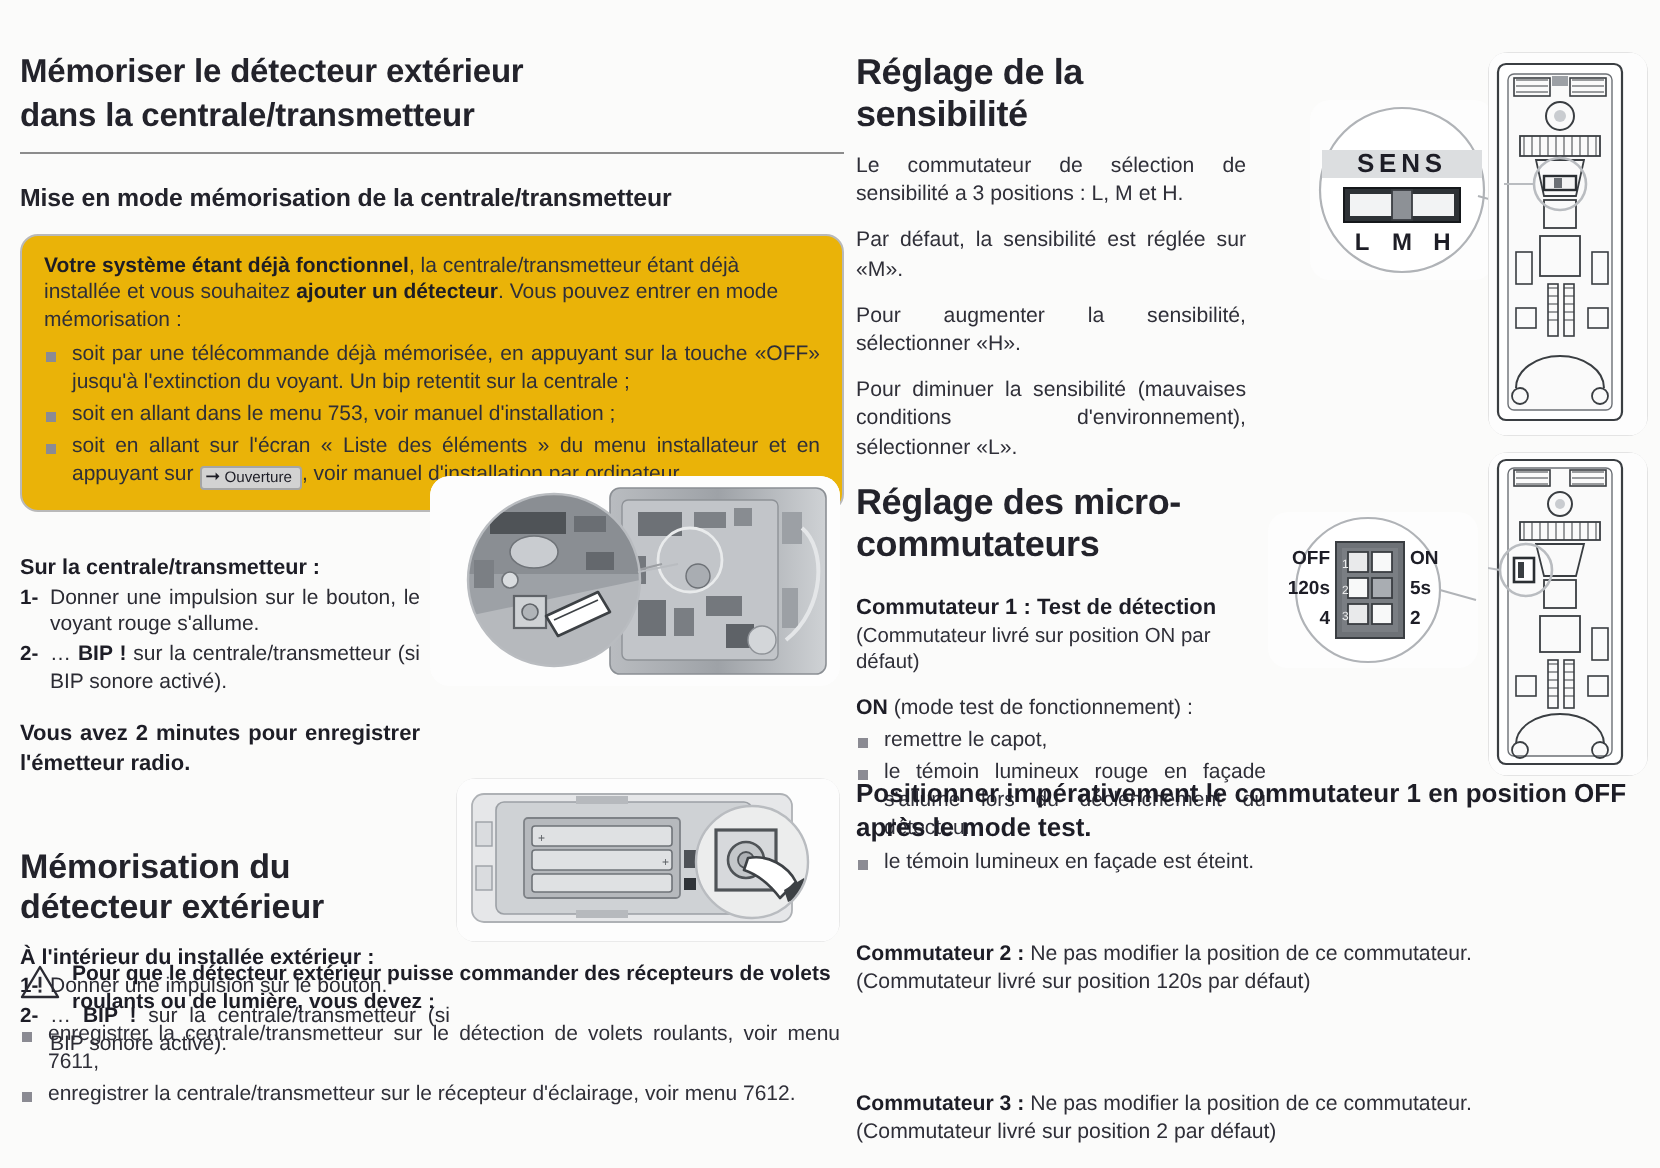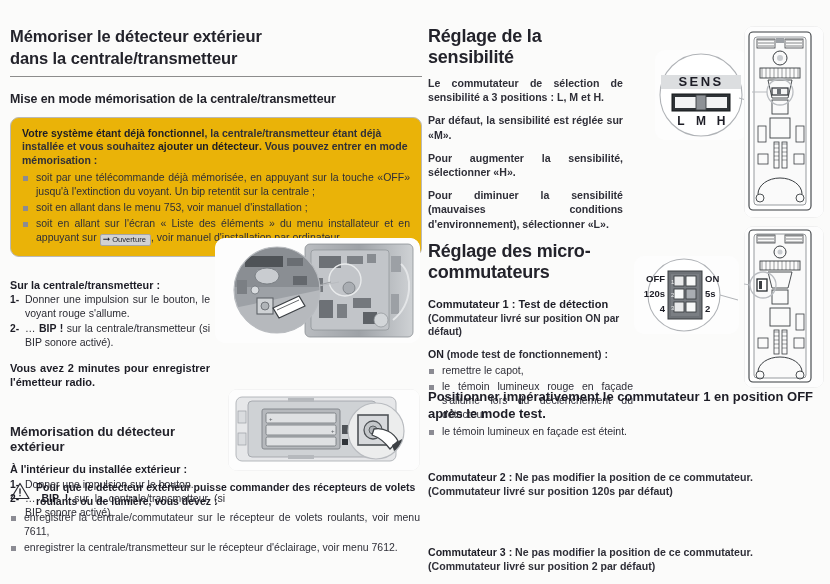--- a/index.html
+++ b/index.html
@@ -49,21 +49,20 @@
     font-weight: bold;
     margin: 0;
     color: #23232b;
     letter-spacing: -0.2px;
   }
   p {
     margin: 0;
     font-size: 10.6px;
     line-height: 1.34;
     color: #2f2f38;
-    font-weight: bold;
   }
   p.just { text-align: justify; }
   b, strong { color: #1d1d26; }
 
   
   .callout {
     background: #eab308;
     border: 1px solid #b9b9b9;
     border-radius: 9px;
     padding: 9px 11px 10px 11px;
@@ -196,21 +195,21 @@
         </li>
         <li>
           <span class="n">2-</span>
           <span>… </span><b>BIP !</b><span> sur la centrale/transmetteur (si BIP sonore activé).</span>
         </li>
       </ol>
       <p style="font-weight:bold;font-size:11px;color:#1d1d26;margin-top:11px;line-height:1.34;text-align:justify;">Vous avez 2 minutes pour enregistrer l'émetteur radio.</p>
     </div>
 
     <div style="margin-top:34px; width:215px;">
-      <h2 class="sub" style="font-size:13px;">Mémorisation du détecteur extérieur</h2>
+      <h2 class="sub" style="font-size:17px;">Mémorisation du détecteur extérieur</h2>
       <p style="font-weight:bold;font-size:10.8px;color:#1d1d26;margin-top:8px;">À l'intérieur du installée extérieur :</p>
       <ol class="num">
         <li>
           <span class="n">1-</span>
           <span>Donner une impulsion sur le bouton.</span>
         </li>
         <li>
           <span class="n">2-</span>
           <span>… </span><b>BIP !</b><span> sur la centrale/transmetteur (si BIP sonore activé).</span>
         </li>
@@ -222,21 +221,21 @@
         <span class="tri">
           <svg width="20" height="18" viewBox="0 0 20 18">
             <path d="M10 1.5 L19 16.5 L1 16.5 Z" fill="none" stroke="#2b2b33" stroke-width="1.2" stroke-linejoin="round"></path>
             <rect x="9.3" y="6.4" width="1.4" height="5.4" fill="#2b2b33"></rect>
             <rect x="9.3" y="12.8" width="1.4" height="1.5" fill="#2b2b33"></rect>
           </svg>
         </span>
         <p>Pour que le détecteur extérieur puisse commander des récepteurs de volets roulants ou de lumière, vous devez :</p>
       </div>
       <ul class="sq" style="margin-top:3px;">
-        <li>enregistrer la centrale/commutateur sur le récepteur de volets roulants, voir menu 7611,</li>
+        <li>enregistrer la centrale/transmetteur sur le détection de volets roulants, voir menu 7611,</li>
         <li>enregistrer la centrale/transmetteur sur le récepteur d'éclairage, voir menu 7612.</li>
       </ul>
     </div>
 
   </div>
 
   <div class="col-right">
 
     <div style="padding-top:26px; width:195px;">
       <h2 class="rsub">Réglage de la sensibilité</h2>

